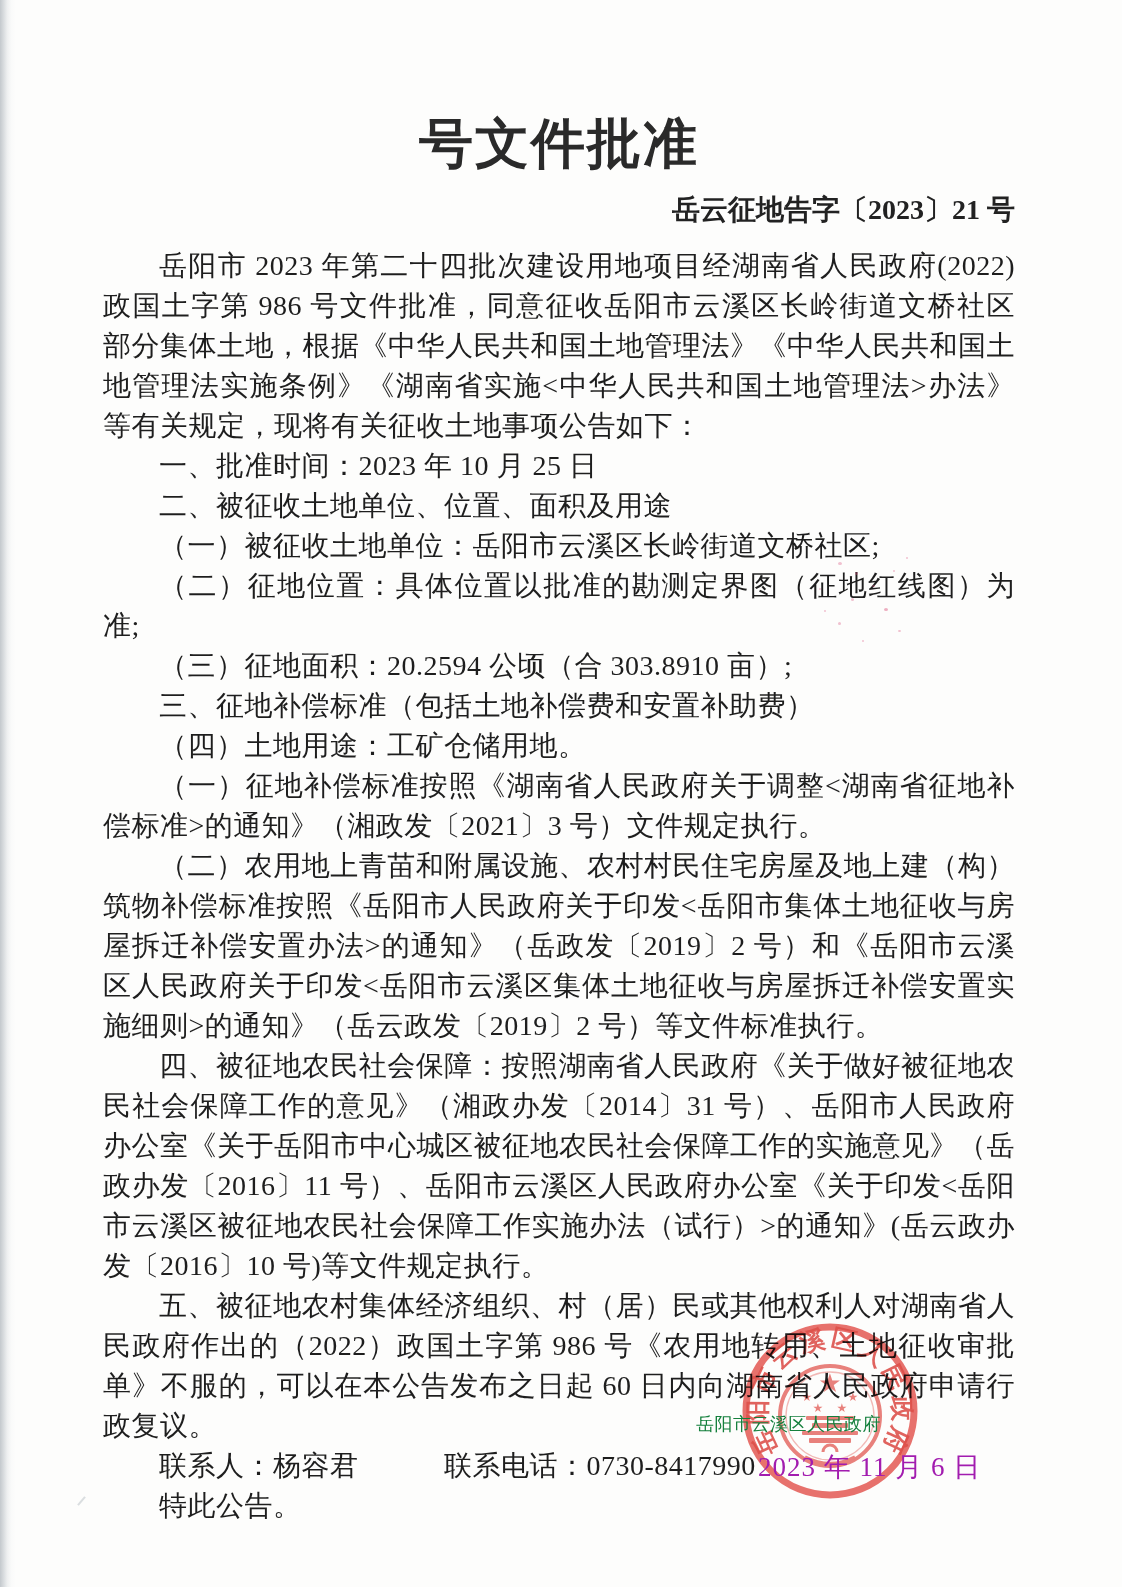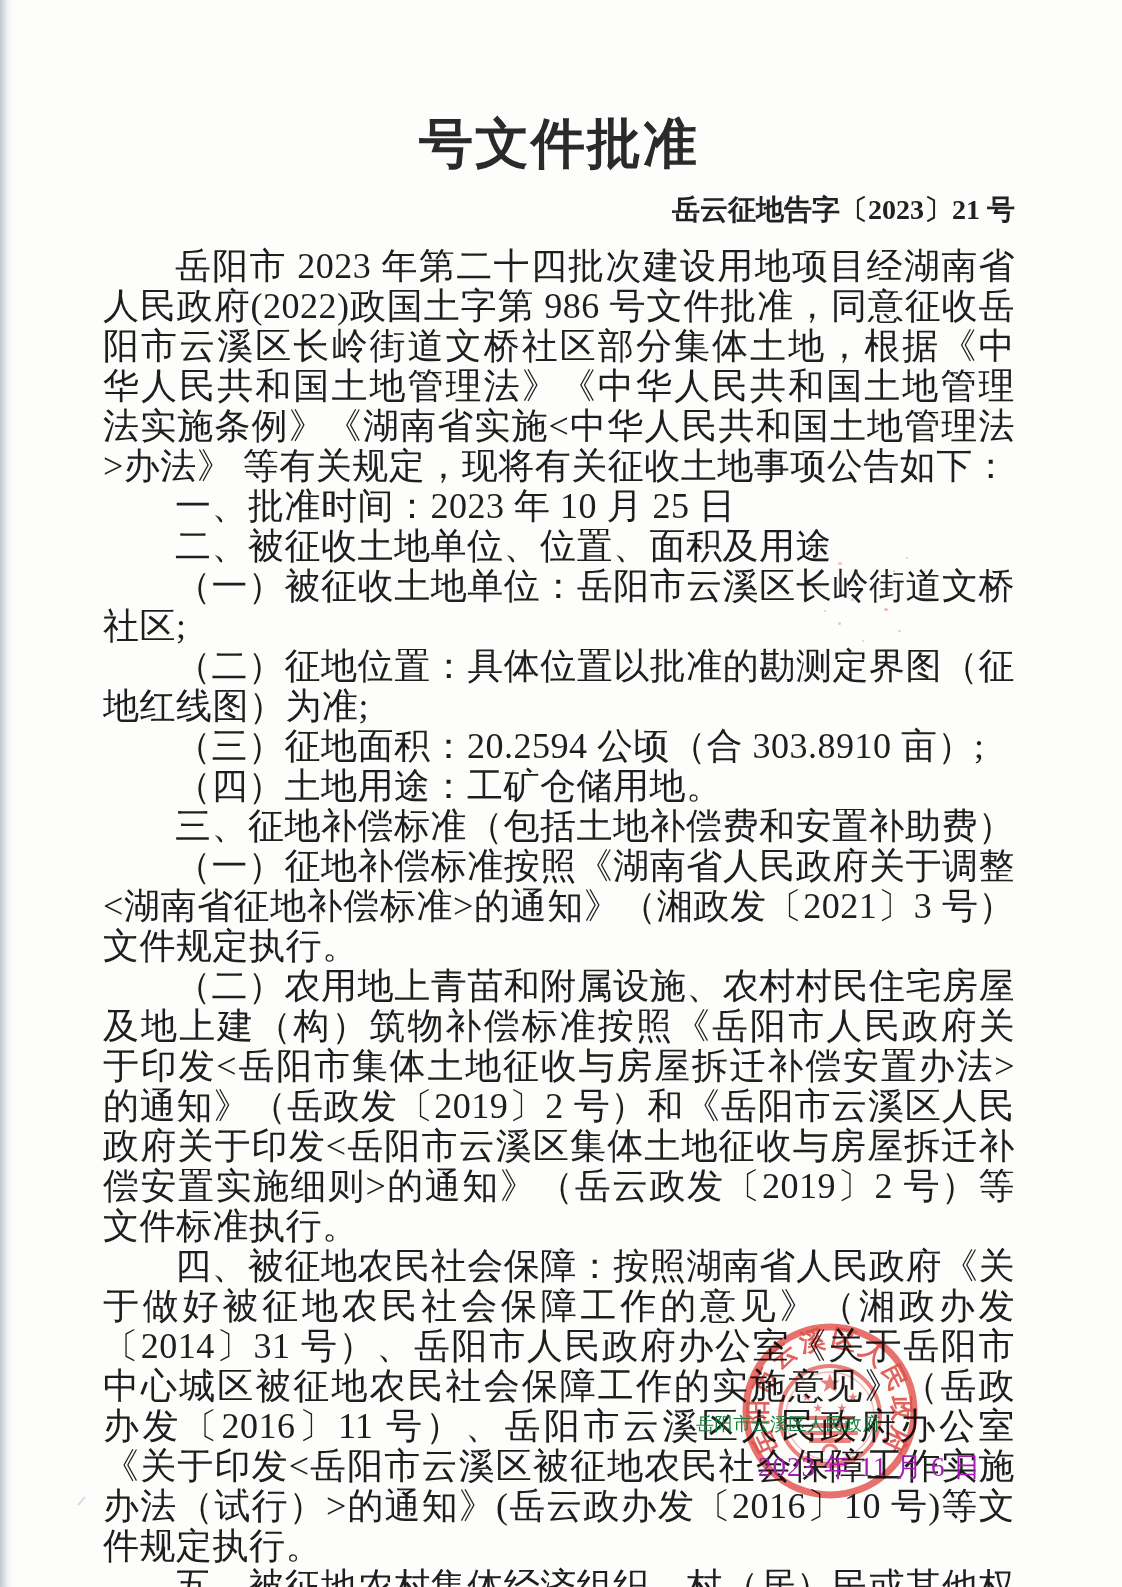--- a/index.html
+++ b/index.html
@@ -27,21 +27,21 @@
     font-size:54px;line-height:72px;font-weight:bold;color:#2a2a2a;
     letter-spacing:2px;
   }
   .doc-number{
     margin-top:12px;text-align:right;
     font-size:28px;line-height:36px;color:#222;font-weight:bold;
   }
   .doc-body{margin-top:18px;}
   .doc-body p{
     margin:0;text-indent:2em;
-    font-size:36px;line-height:40px;letter-spacing:.5px;
+    font-size:28px;line-height:40px;letter-spacing:.5px;
     text-align:justify;text-justify:inter-ideograph;
     color:#1e1e1e;
   }
   
   .sig-issuer{
     position:absolute;left:696px;top:1408px;width:260px;
     font-size:18px;line-height:32px;letter-spacing:0.5px;color:#15803d;
     white-space:nowrap;z-index:3;
   }
   .sig-date{
@@ -77,22 +77,22 @@
 <div class="page">
   <h1 class="page-title">号文件批准</h1>
   <div class="doc-number">岳云征地告字〔2023〕21 号</div>
   <div class="doc-body">
     <p>岳阳市 2023 年第二十四批次建设用地项目经湖南省人民政府(2022)政国土字第 986 号文件批准，同意征收岳阳市云溪区长岭街道文桥社区部分集体土地，根据《中华人民共和国土地管理法》《中华人民共和国土地管理法实施条例》《湖南省实施&lt;中华人民共和国土地管理法&gt;办法》 等有关规定，现将有关征收土地事项公告如下：</p>
     <p>一、批准时间：2023 年 10 月 25 日</p>
     <p>二、被征收土地单位、位置、面积及用途</p>
     <p>（一）被征收土地单位：岳阳市云溪区长岭街道文桥社区;</p>
     <p>（二）征地位置：具体位置以批准的勘测定界图（征地红线图）为准;</p>
     <p>（三）征地面积：20.2594 公顷（合 303.8910 亩）;</p>
+    <p>三、征地补偿标准（包括土地补偿费和安置补助费）</p>
     <p>（四）土地用途：工矿仓储用地。</p>
-    <p>三、征地补偿标准（包括土地补偿费和安置补助费）</p>
     <p>（一）征地补偿标准按照《湖南省人民政府关于调整&lt;湖南省征地补偿标准&gt;的通知》（湘政发〔2021〕3 号）文件规定执行。</p>
     <p>（二）农用地上青苗和附属设施、农村村民住宅房屋及地上建（构）筑物补偿标准按照《岳阳市人民政府关于印发&lt;岳阳市集体土地征收与房屋拆迁补偿安置办法&gt;的通知》（岳政发〔2019〕2 号）和《岳阳市云溪区人民政府关于印发&lt;岳阳市云溪区集体土地征收与房屋拆迁补偿安置实施细则&gt;的通知》（岳云政发〔2019〕2 号）等文件标准执行。</p>
     <p>四、被征地农民社会保障：按照湖南省人民政府《关于做好被征地农民社会保障工作的意见》（湘政办发〔2014〕31 号）、岳阳市人民政府办公室《关于岳阳市中心城区被征地农民社会保障工作的实施意见》（岳政办发〔2016〕11 号）、岳阳市云溪区人民政府办公室《关于印发&lt;岳阳市云溪区被征地农民社会保障工作实施办法（试行）&gt;的通知》(岳云政办发〔2016〕10 号)等文件规定执行。</p>
     <p>五、被征地农村集体经济组织、村（居）民或其他权利人对湖南省人民政府作出的（2022）政国土字第 986 号《农用地转用、土地征收审批单》不服的，可以在本公告发布之日起 60 日内向湖南省人民政府申请行政复议。</p>
     <p>联系人：杨容君　　　联系电话：0730-8417990</p>
     <p>特此公告。</p>
   </div>
 </div>
 
 <div class="seal">

